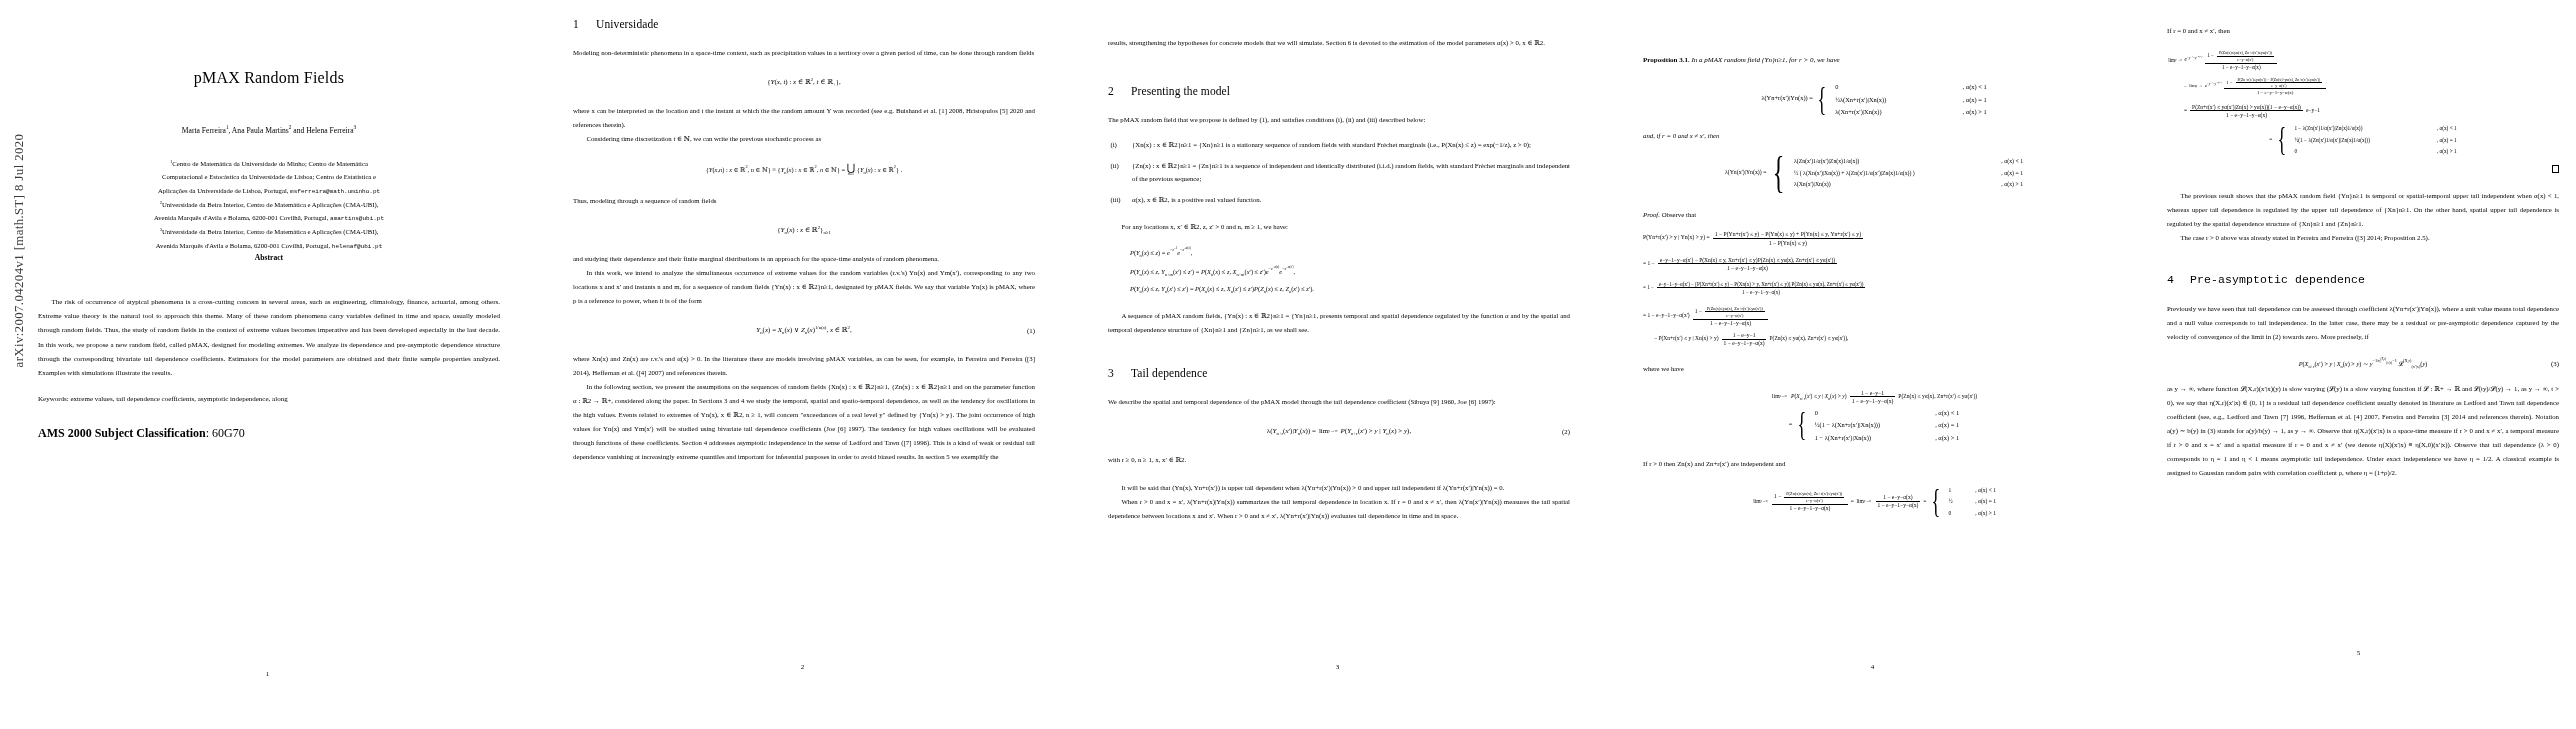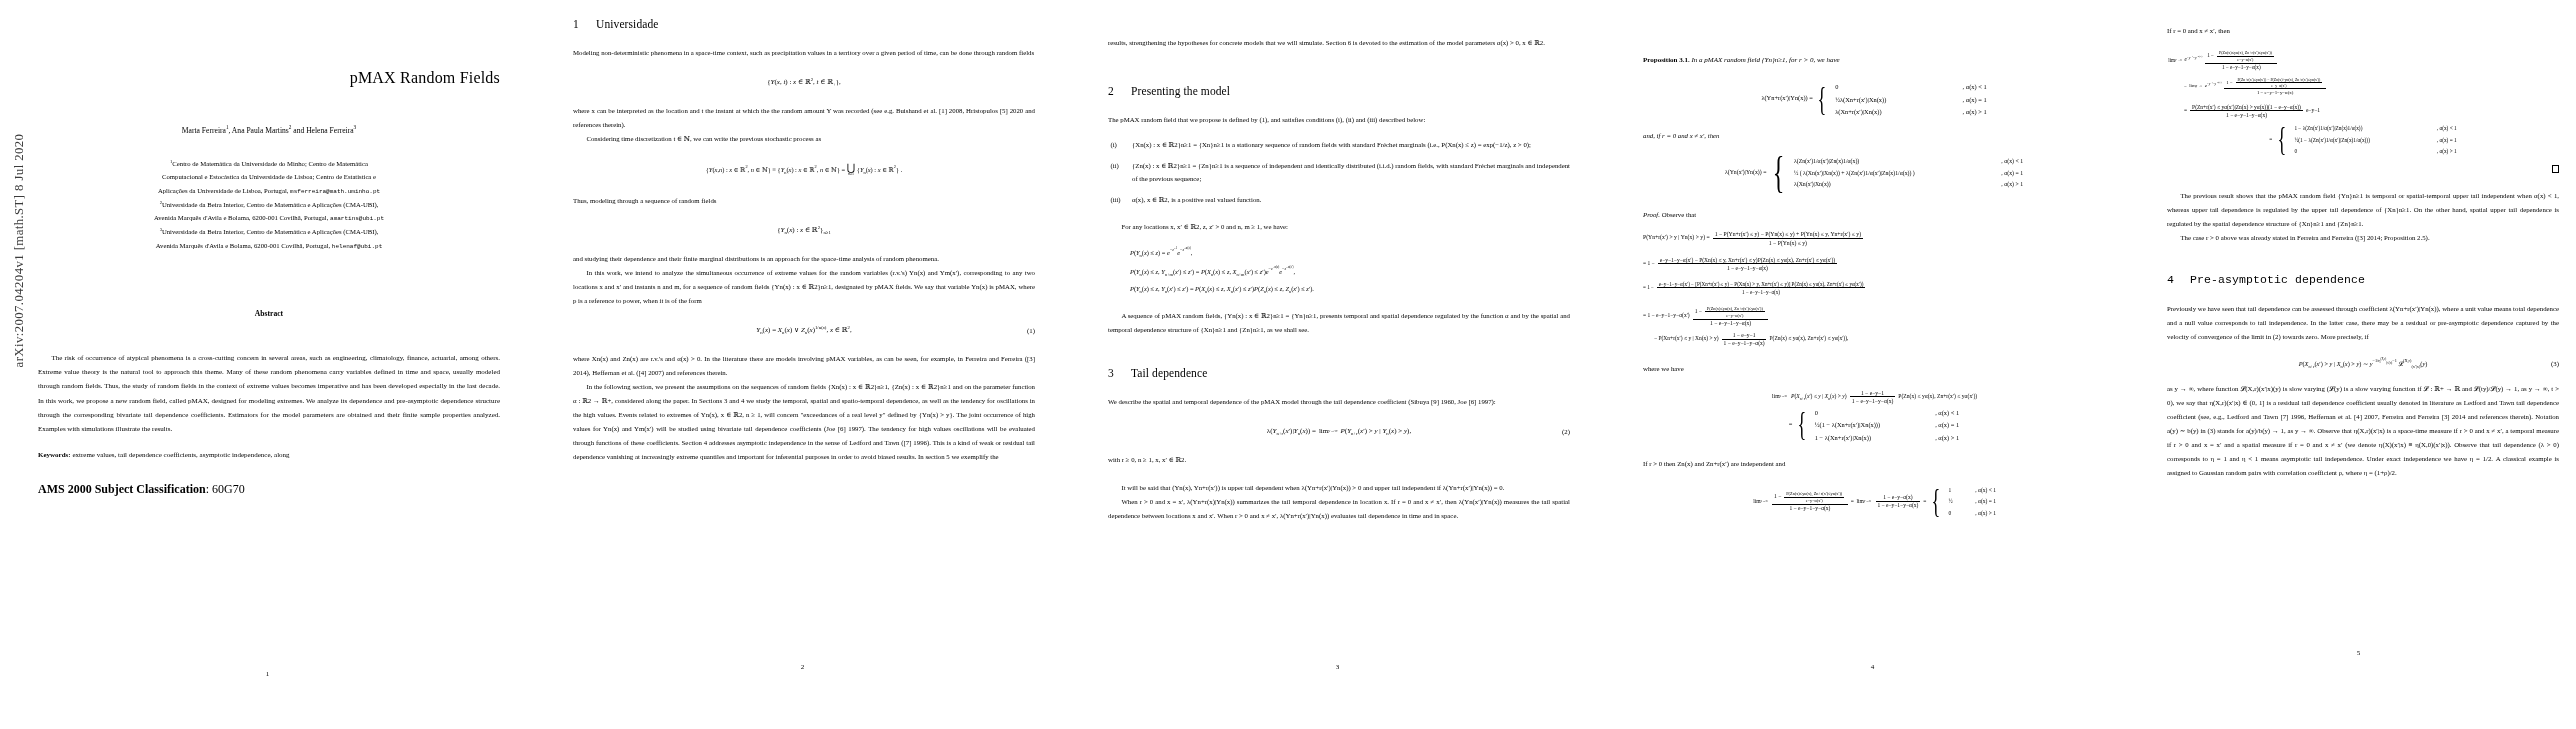--- a/index.html
+++ b/index.html
@@ -48,21 +48,21 @@
     transform-origin: center center;
     font-family: "Liberation Serif", "DejaVu Serif", serif;
     font-size: 12.8px;
     letter-spacing: 0.4px;
     color: #3b3b3b;
     white-space: nowrap;
     text-align: center;
   }
 
   .paper-title {
-    text-align: right;
+    text-align: center;
     font-size: 16px;
     margin-top: 51px;
     margin-bottom: 0;
     font-weight: normal;
     letter-spacing: 0.2px;
   }
   .authors {
     text-align: center;
     font-size: 7.6px;
     margin-top: 39px;
@@ -78,36 +78,35 @@
     font-family: "Liberation Mono", "DejaVu Sans Mono", monospace;
     font-size: 6px;
   }
   sup { font-size: 0.68em; vertical-align: super; line-height: 0; }
   sub { font-size: 0.68em; vertical-align: sub; line-height: 0; }
 
   .abstract-head {
     text-align: center;
     font-weight: bold;
     font-size: 7.6px;
-    margin-top: 56px;
   }
   .abstract-body {
     font-size: 7px;
     text-align: justify;
     line-height: 2.05;
     margin-top: 33px;
     text-indent: 13.4px;
   }
   .kw {
     font-size: 7px;
     margin-top: 12px;
     text-align: justify;
     line-height: 1.9;
   }
-  .kw b { font-weight: bold; }
+  .kw b { font-weight: normal; }
   .ams {
     font-size: 12px;
     margin-top: 20px;
   }
   .ams b { font-weight: bold; }
 
   h2.sec {
     font-size: 11.5px;
     font-weight: normal;
     margin: 0 0 16px 0;

